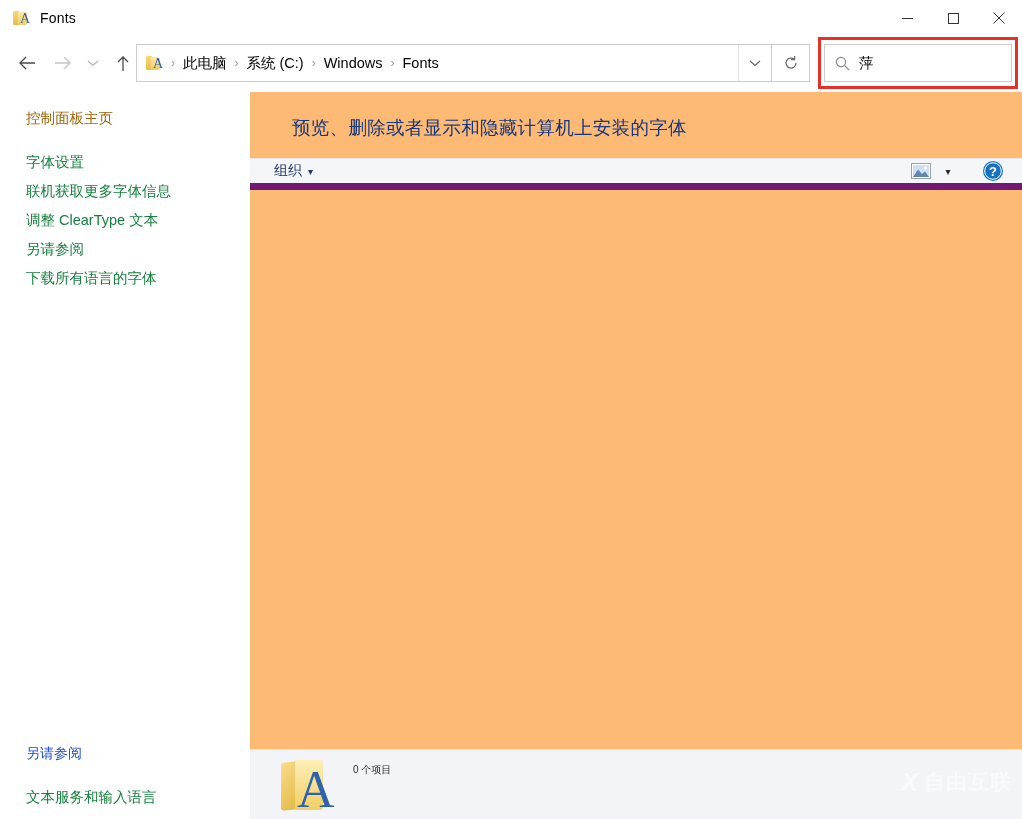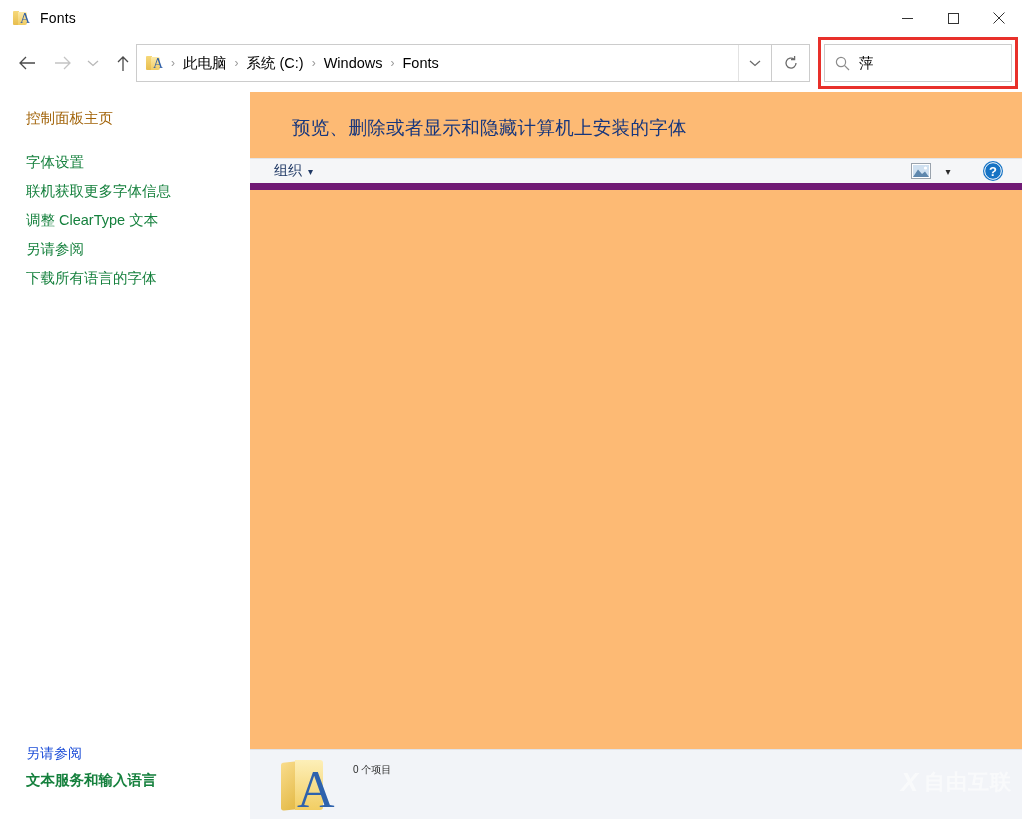--- a/index.html
+++ b/index.html
@@ -237,21 +237,21 @@
   .see-also {
     position: absolute;
     left: 26px;
     top: 653px;
     width: 210px;
   }
   .see-also-title {
     font-size: 14px;
     color: #1d4ed8;
   }
-  .see-also .side-link { margin-top: 8px; font-weight: bold; }
+  .see-also .side-link { margin-top: 25px; }
 
   
   .content {
     position: absolute;
     left: 250px; top: 92px;
     width: 772px;
     height: 657px;
     background: #fdba74;
   }
   .content-heading {

